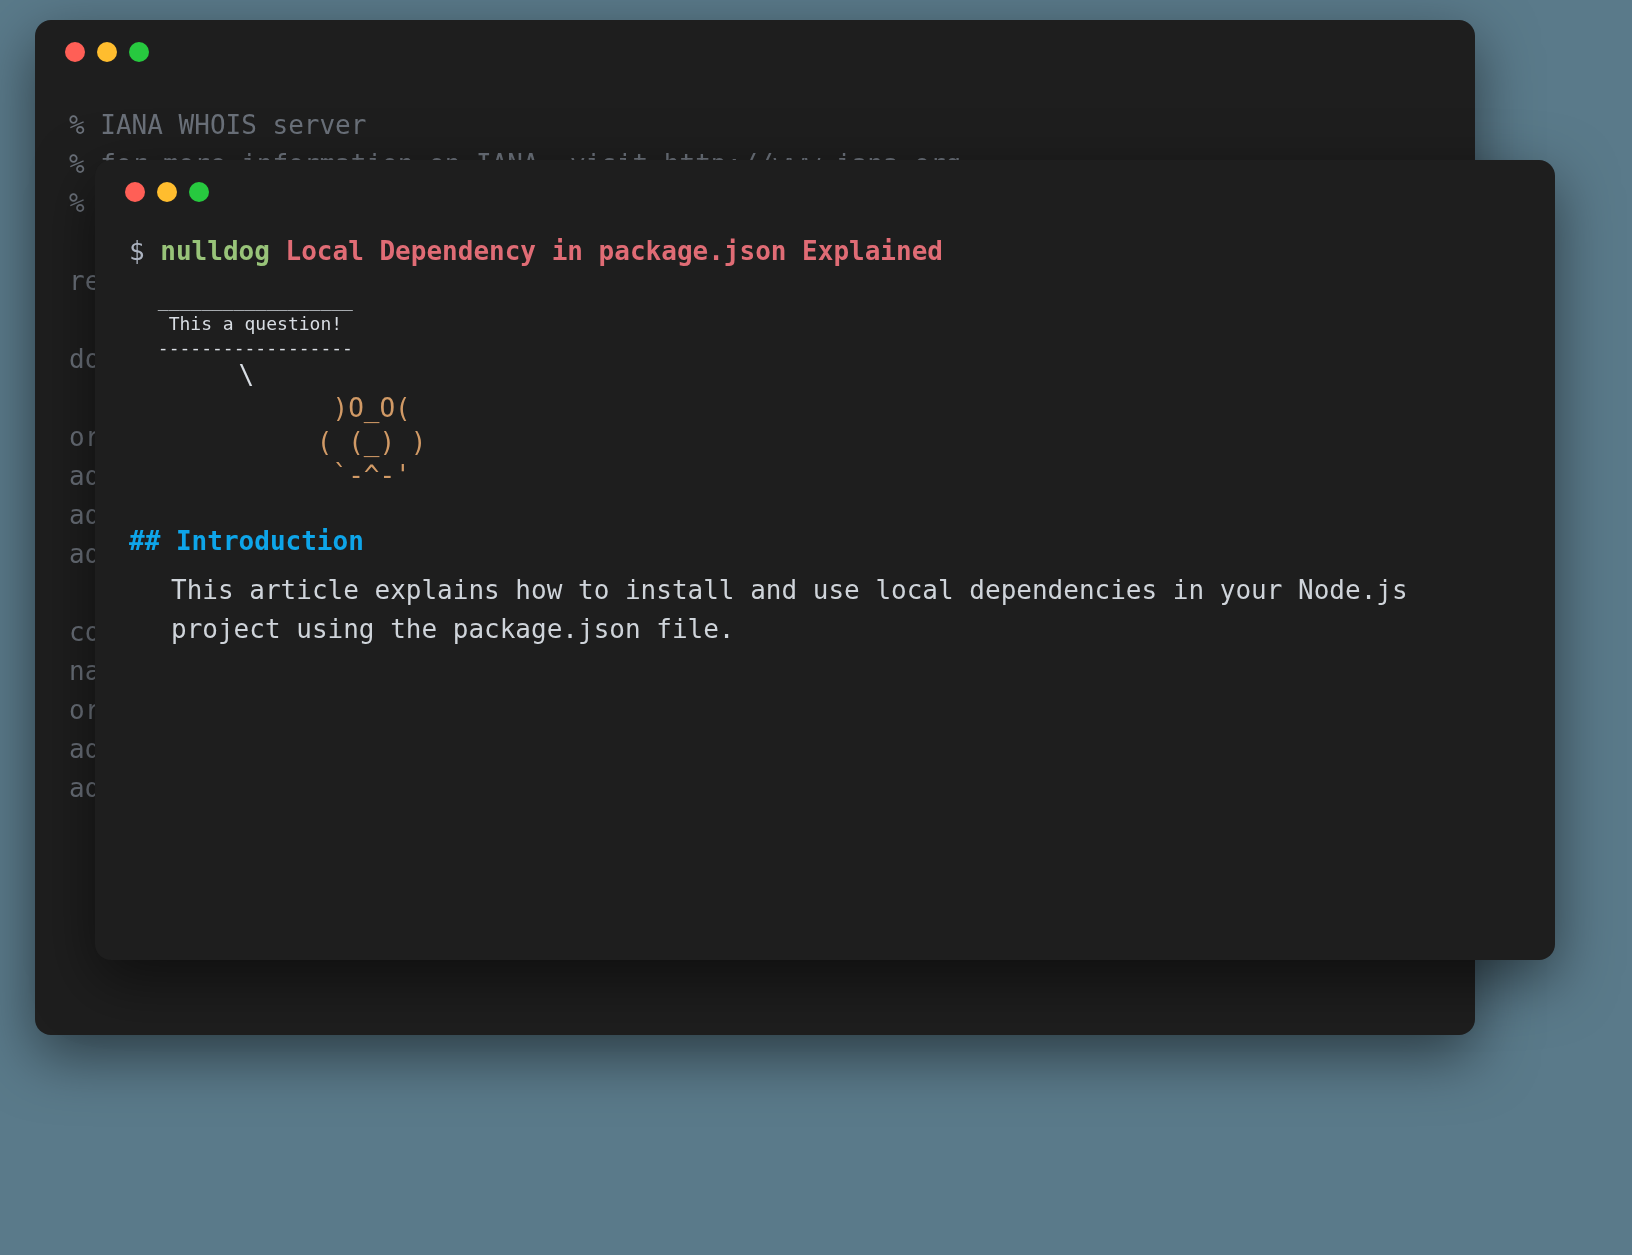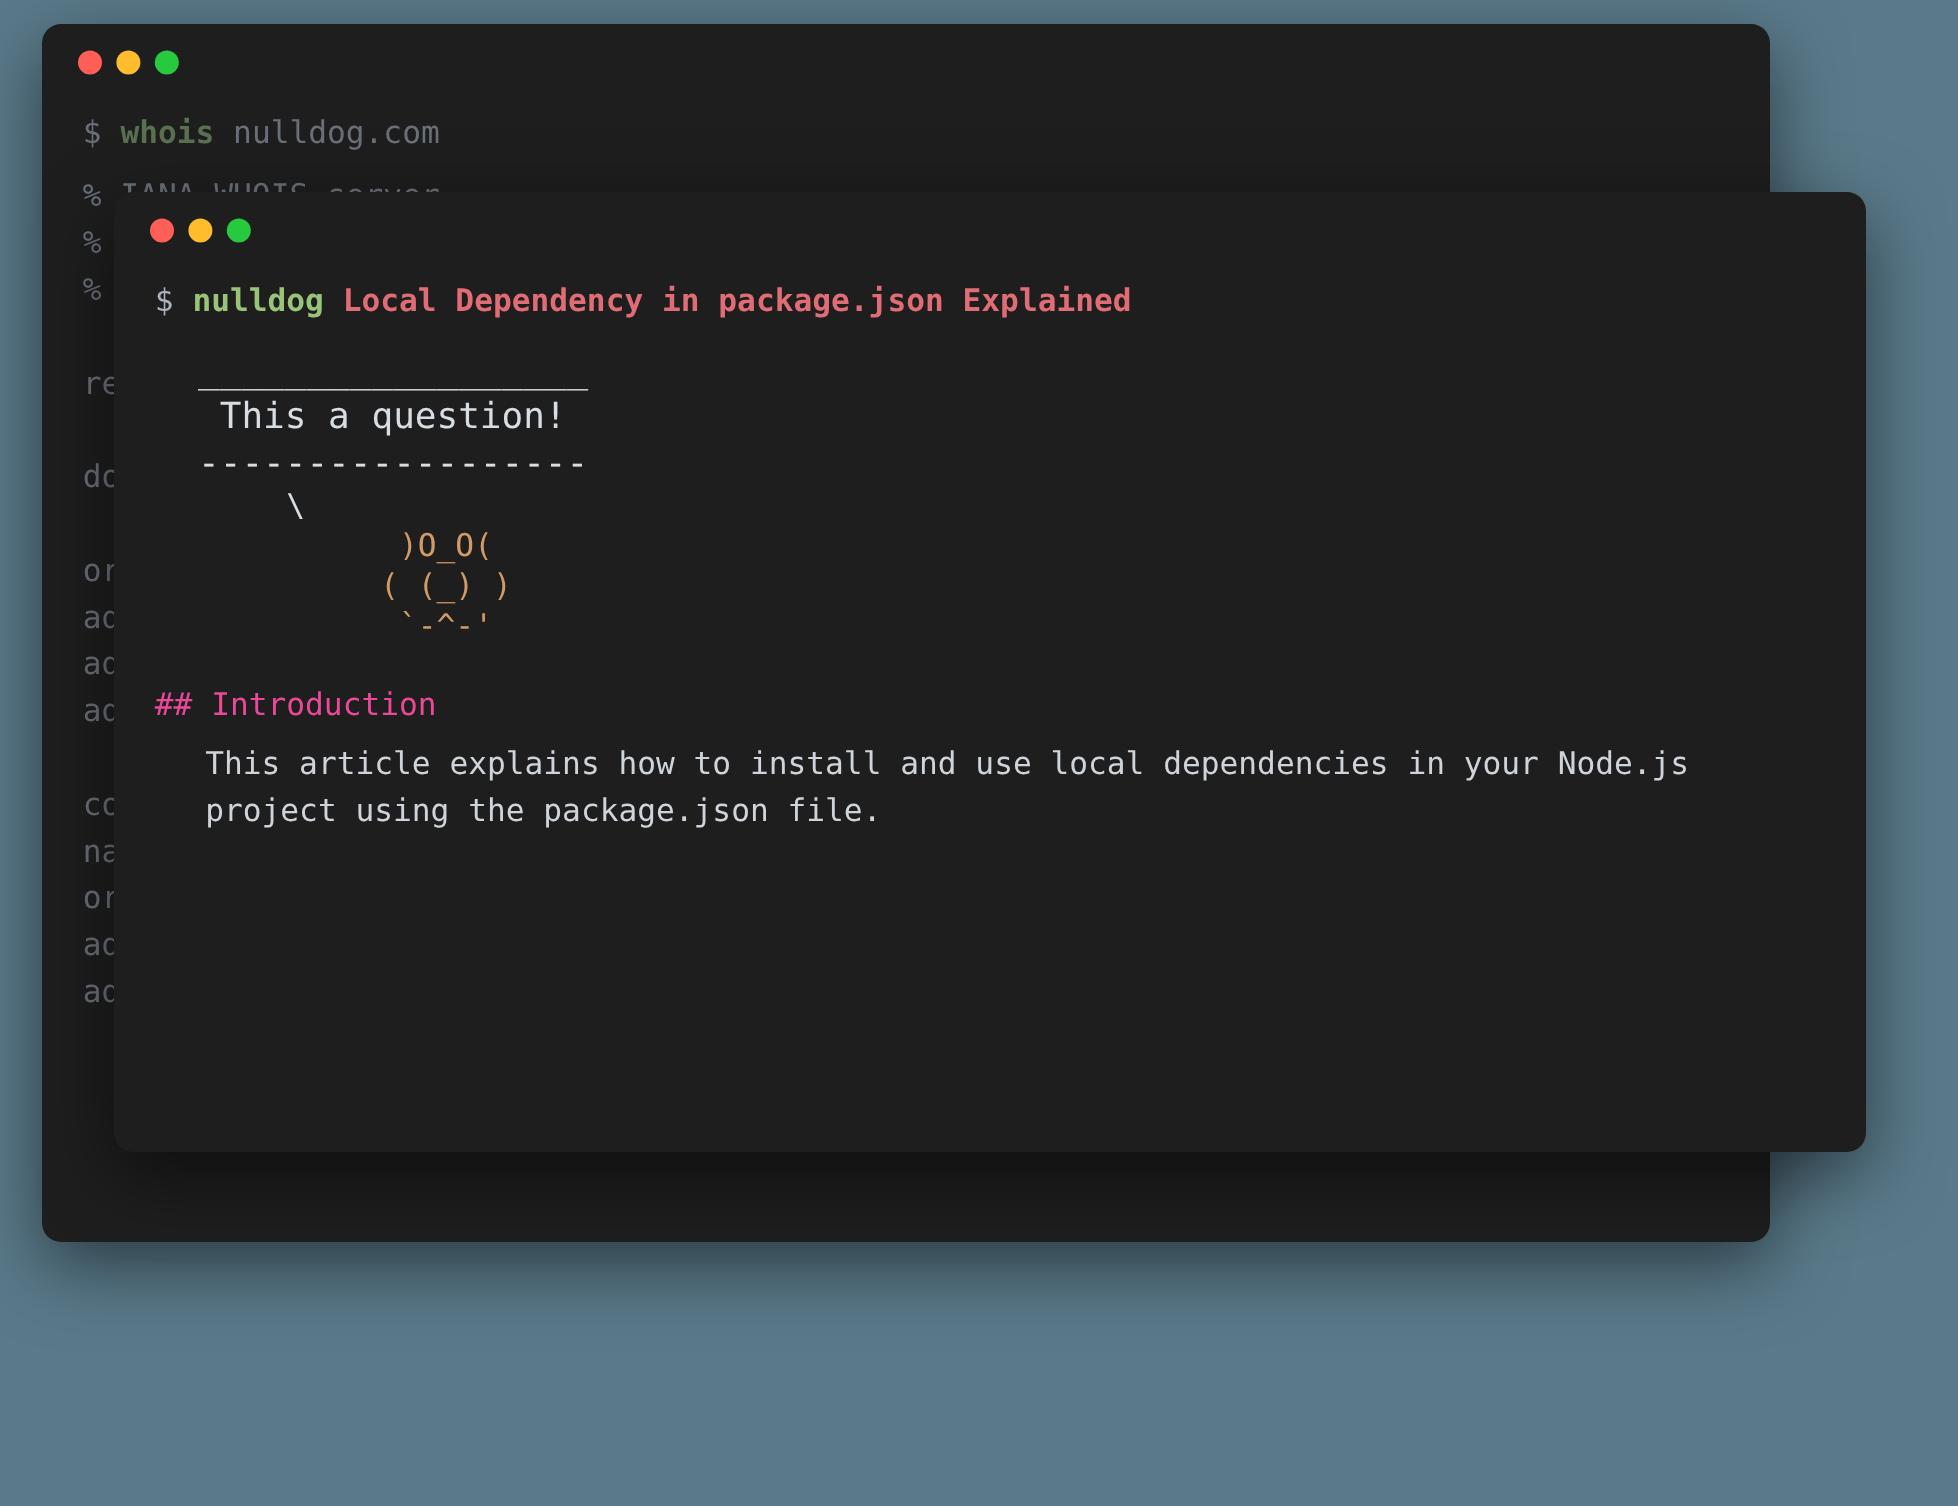--- a/index.html
+++ b/index.html
@@ -98,43 +98,43 @@
     }
     
     .ascii-art {
       color: #d19a66;
       white-space: pre;
       font-size: 26px;
       line-height: 1.28;
     }
     
     .heading-blue {
-      color: #ec4899;
-      font-weight: 400;
+      color: #0ea5e9;
+      font-weight: 700;
     }
     
     .body-text {
       color: #cfd4da;
       margin-left: 42px;
     }
     
     .line {
       white-space: pre-wrap;
       min-height: 1.5em;
     }
     
     .speech-box {
       margin-top: 18px;
       margin-left: 18px;
     }
     
     .speech-line {
       color: #d8dde3;
       white-space: pre;
-      font-size: 30px;
+      font-size: 18px;
       line-height: 1.3;
     }
     
     .art-slash {
       color: #d8dde3;
     }
     
     .section {
       margin-top: 30px;
     }
@@ -146,21 +146,20 @@
 </head>
 <body>
 
 <div class="terminal-window back-window">
   <div class="titlebar">
     <div class="traffic-light red"></div>
     <div class="traffic-light yellow"></div>
     <div class="traffic-light green"></div>
   </div>
   <div class="terminal-content back-content">
-    <div class="line"><span class="prompt-dollar">$</span> <span class="cmd-green">whois</span> <span class="cmd-rest">nulldog.com</span></div>
     <div style="height:14px"></div>
     <div id="back-lines">
         <div class="line">% IANA WHOIS server</div>
         <div class="line">% for more information on IANA, visit http://www.iana.org</div>
         <div class="line">% This query returned 1 object</div>
         <div class="line">&nbsp;</div>
         <div class="line">refer:        whois.verisign-grs.com</div>
         <div class="line">&nbsp;</div>
         <div class="line">domain:       COM</div>
         <div class="line">&nbsp;</div>

